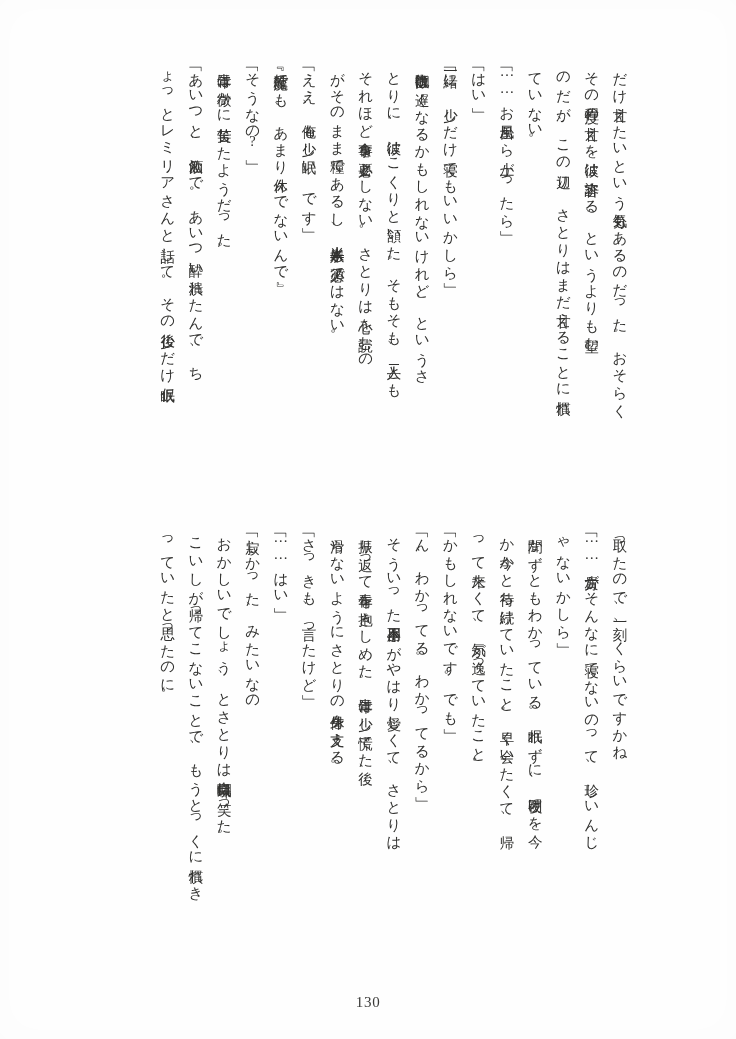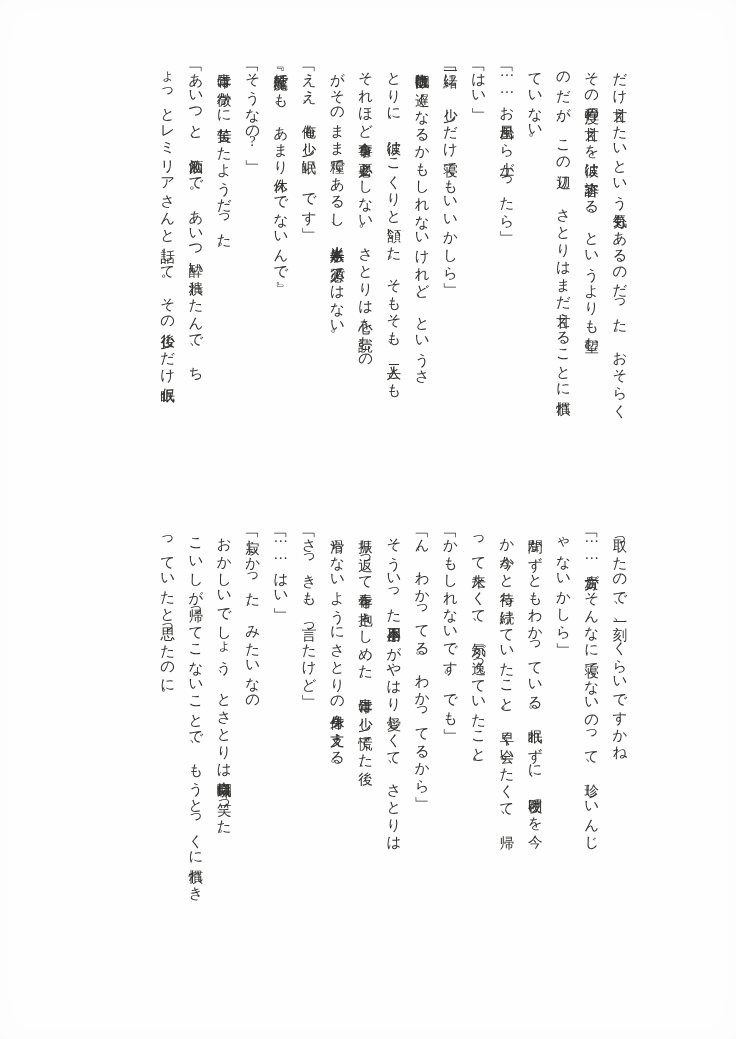--- a/index.html
+++ b/index.html
@@ -102,15 +102,16 @@
 そういった不器用さがやはり愛しくて、さとりは
 振り返って青年を抱きしめた。青年は少し慌てた後、
 滑らないようにさとりの身体を支える。
 「さっきも、言ったけど」
 「……はい」
 「寂しかった、みたいなの
 おかしいでしょう、とさとりは自嘲気味に笑った。
 こいしが帰ってこないことで、もうとっくに慣れき
 っていたと思ったのに。</div>
 
+  <div class="page-number">130</div>
 
   <div class="paper-edge"></div>
 </div>
 
 </body></html>

